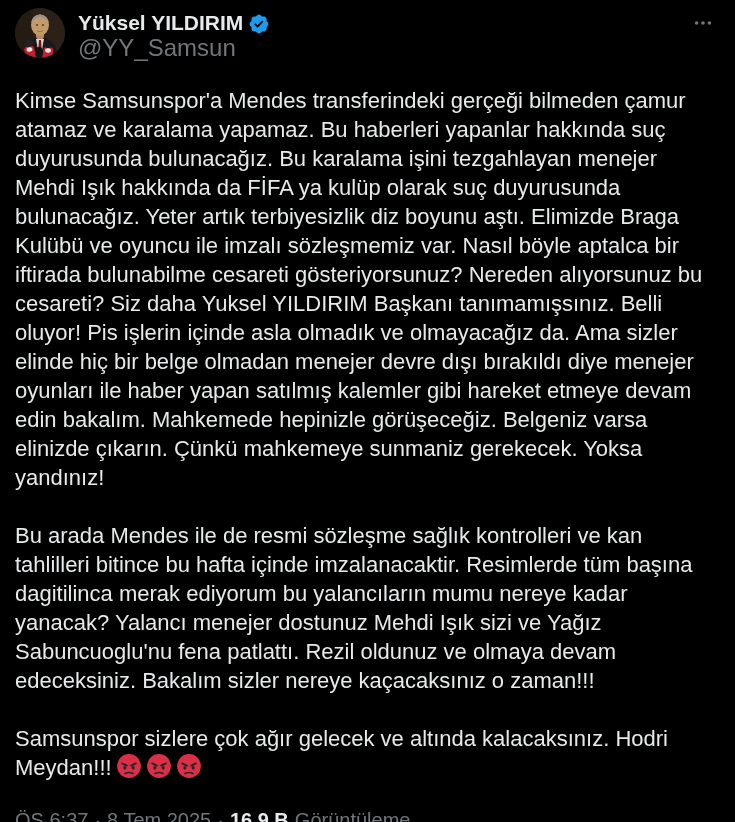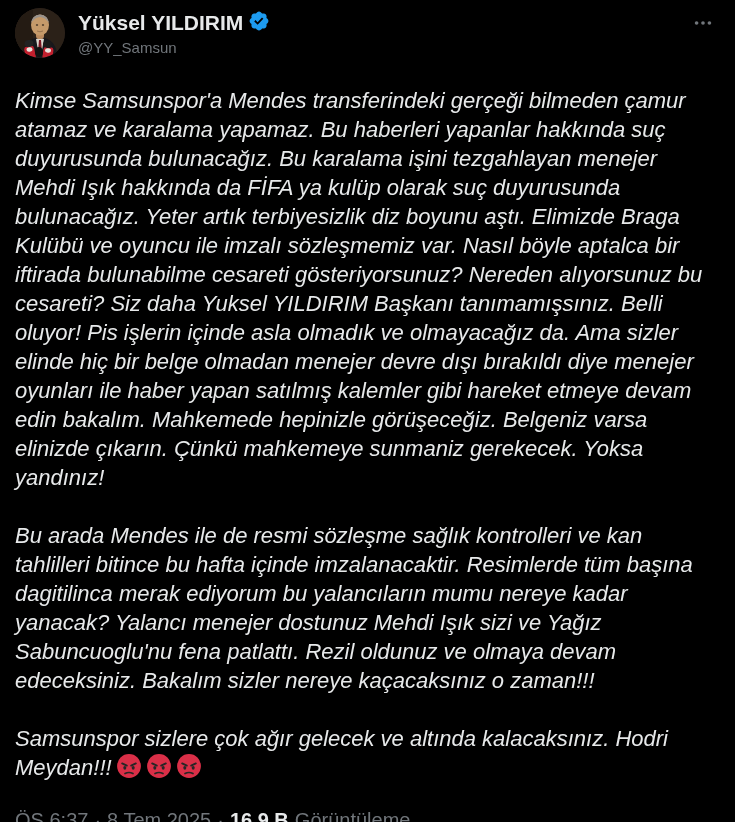--- a/index.html
+++ b/index.html
@@ -35,56 +35,56 @@
   }
   .avatar svg { display: block; width: 50px; height: 50px; }
   .author-block {
     margin-left: 13px;
     flex: 1 1 auto;
     min-width: 0;
     padding-top: 2px;
   }
   .name-row {
     display: flex;
-    align-items: flex-start;
+    align-items: flex-end;
     gap: 5px;
   }
   .display-name {
     font-size: 21px;
     font-weight: 700;
     color: #e7e9ea;
     line-height: 25px;
     cursor: pointer;
   }
   .verified {
     width: 22px;
     height: 22px;
     display: inline-block;
     flex: 0 0 22px;
   }
   .handle {
-    font-size: 15px;
+    font-size: 24px;
     color: #71767b;
     line-height: 24px;
     margin-top: 1px;
   }
   .more-btn {
     width: 34px;
     height: 34px;
     border-radius: 50%;
     display: flex;
     align-items: center;
     justify-content: center;
     cursor: pointer;
     flex: 0 0 34px;
     margin-top: -2px;
   }
   .more-btn svg { width: 22px; height: 22px; fill: #71767b; }
   
-  .tweet-body { padding-top: 0; font-style: italic; }
+  .tweet-body { padding-top: 0; }
   .tweet-body p {
     font-size: 22px;
     line-height: 29px;
     font-weight: 400;
     color: #e7e9ea;
     margin: 0 0 29px 0;
     word-wrap: break-word;
   }
   .tweet-body p:last-child { margin-bottom: 15px; }
   .emoji {

